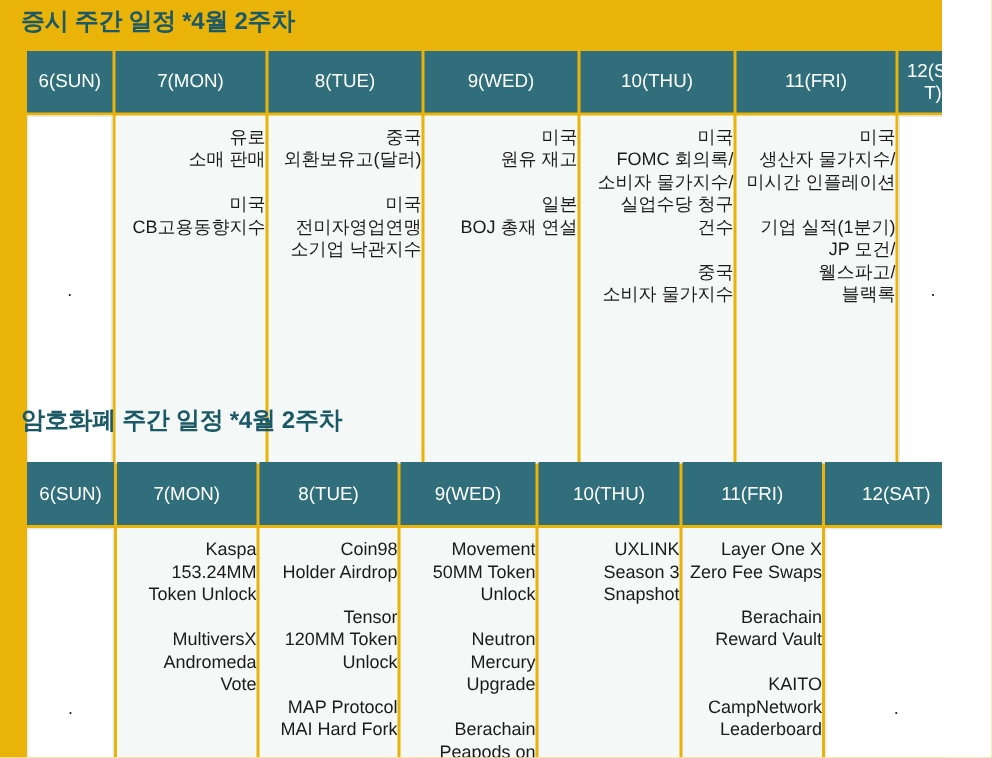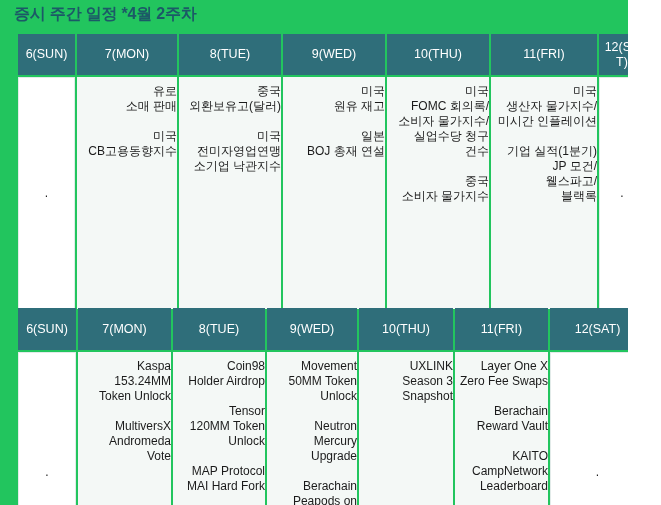--- a/index.html
+++ b/index.html
@@ -1,20 +1,20 @@
 <!DOCTYPE html>
 <html><head>
 <meta charset="utf-8">
 <style>
   html,body{margin:0;padding:0;background:#ffffff;}
   .page{
     position:relative;
     width:628px;height:505px;
     overflow:hidden;
-    background:#22c55e;
+    background:#eab308;
     font-family:"Liberation Sans","DejaVu Sans",sans-serif;
     color:#1b1b1b;
   }
   .sched-title{
     position:absolute;left:14px;margin:0;
     font-size:16px;font-weight:bold;color:#1c5967;
     letter-spacing:-0.2px;z-index:5;white-space:nowrap;
   }
   .sched-title--stock{top:4px;}
   .sched-title--crypto{top:270px;}
@@ -98,20 +98,21 @@
 생산자 물가지수/
 미시간 인플레이션
 
 기업 실적(1분기)
 JP 모건/
 웰스파고/
 블랙록</div>
     <div class="bcell bcell--plain">.</div>
   </div>
 
+  <h2 class="sched-title sched-title--crypto">암호화폐 주간 일정 *4월 2주차</h2>
 
   <div class="grid grid--crypto">
     <div class="hcell">6(SUN)</div>
     <div class="hcell">7(MON)</div>
     <div class="hcell">8(TUE)</div>
     <div class="hcell">9(WED)</div>
     <div class="hcell">10(THU)</div>
     <div class="hcell">11(FRI)</div>
     <div class="hcell">12(SAT)</div>
 

